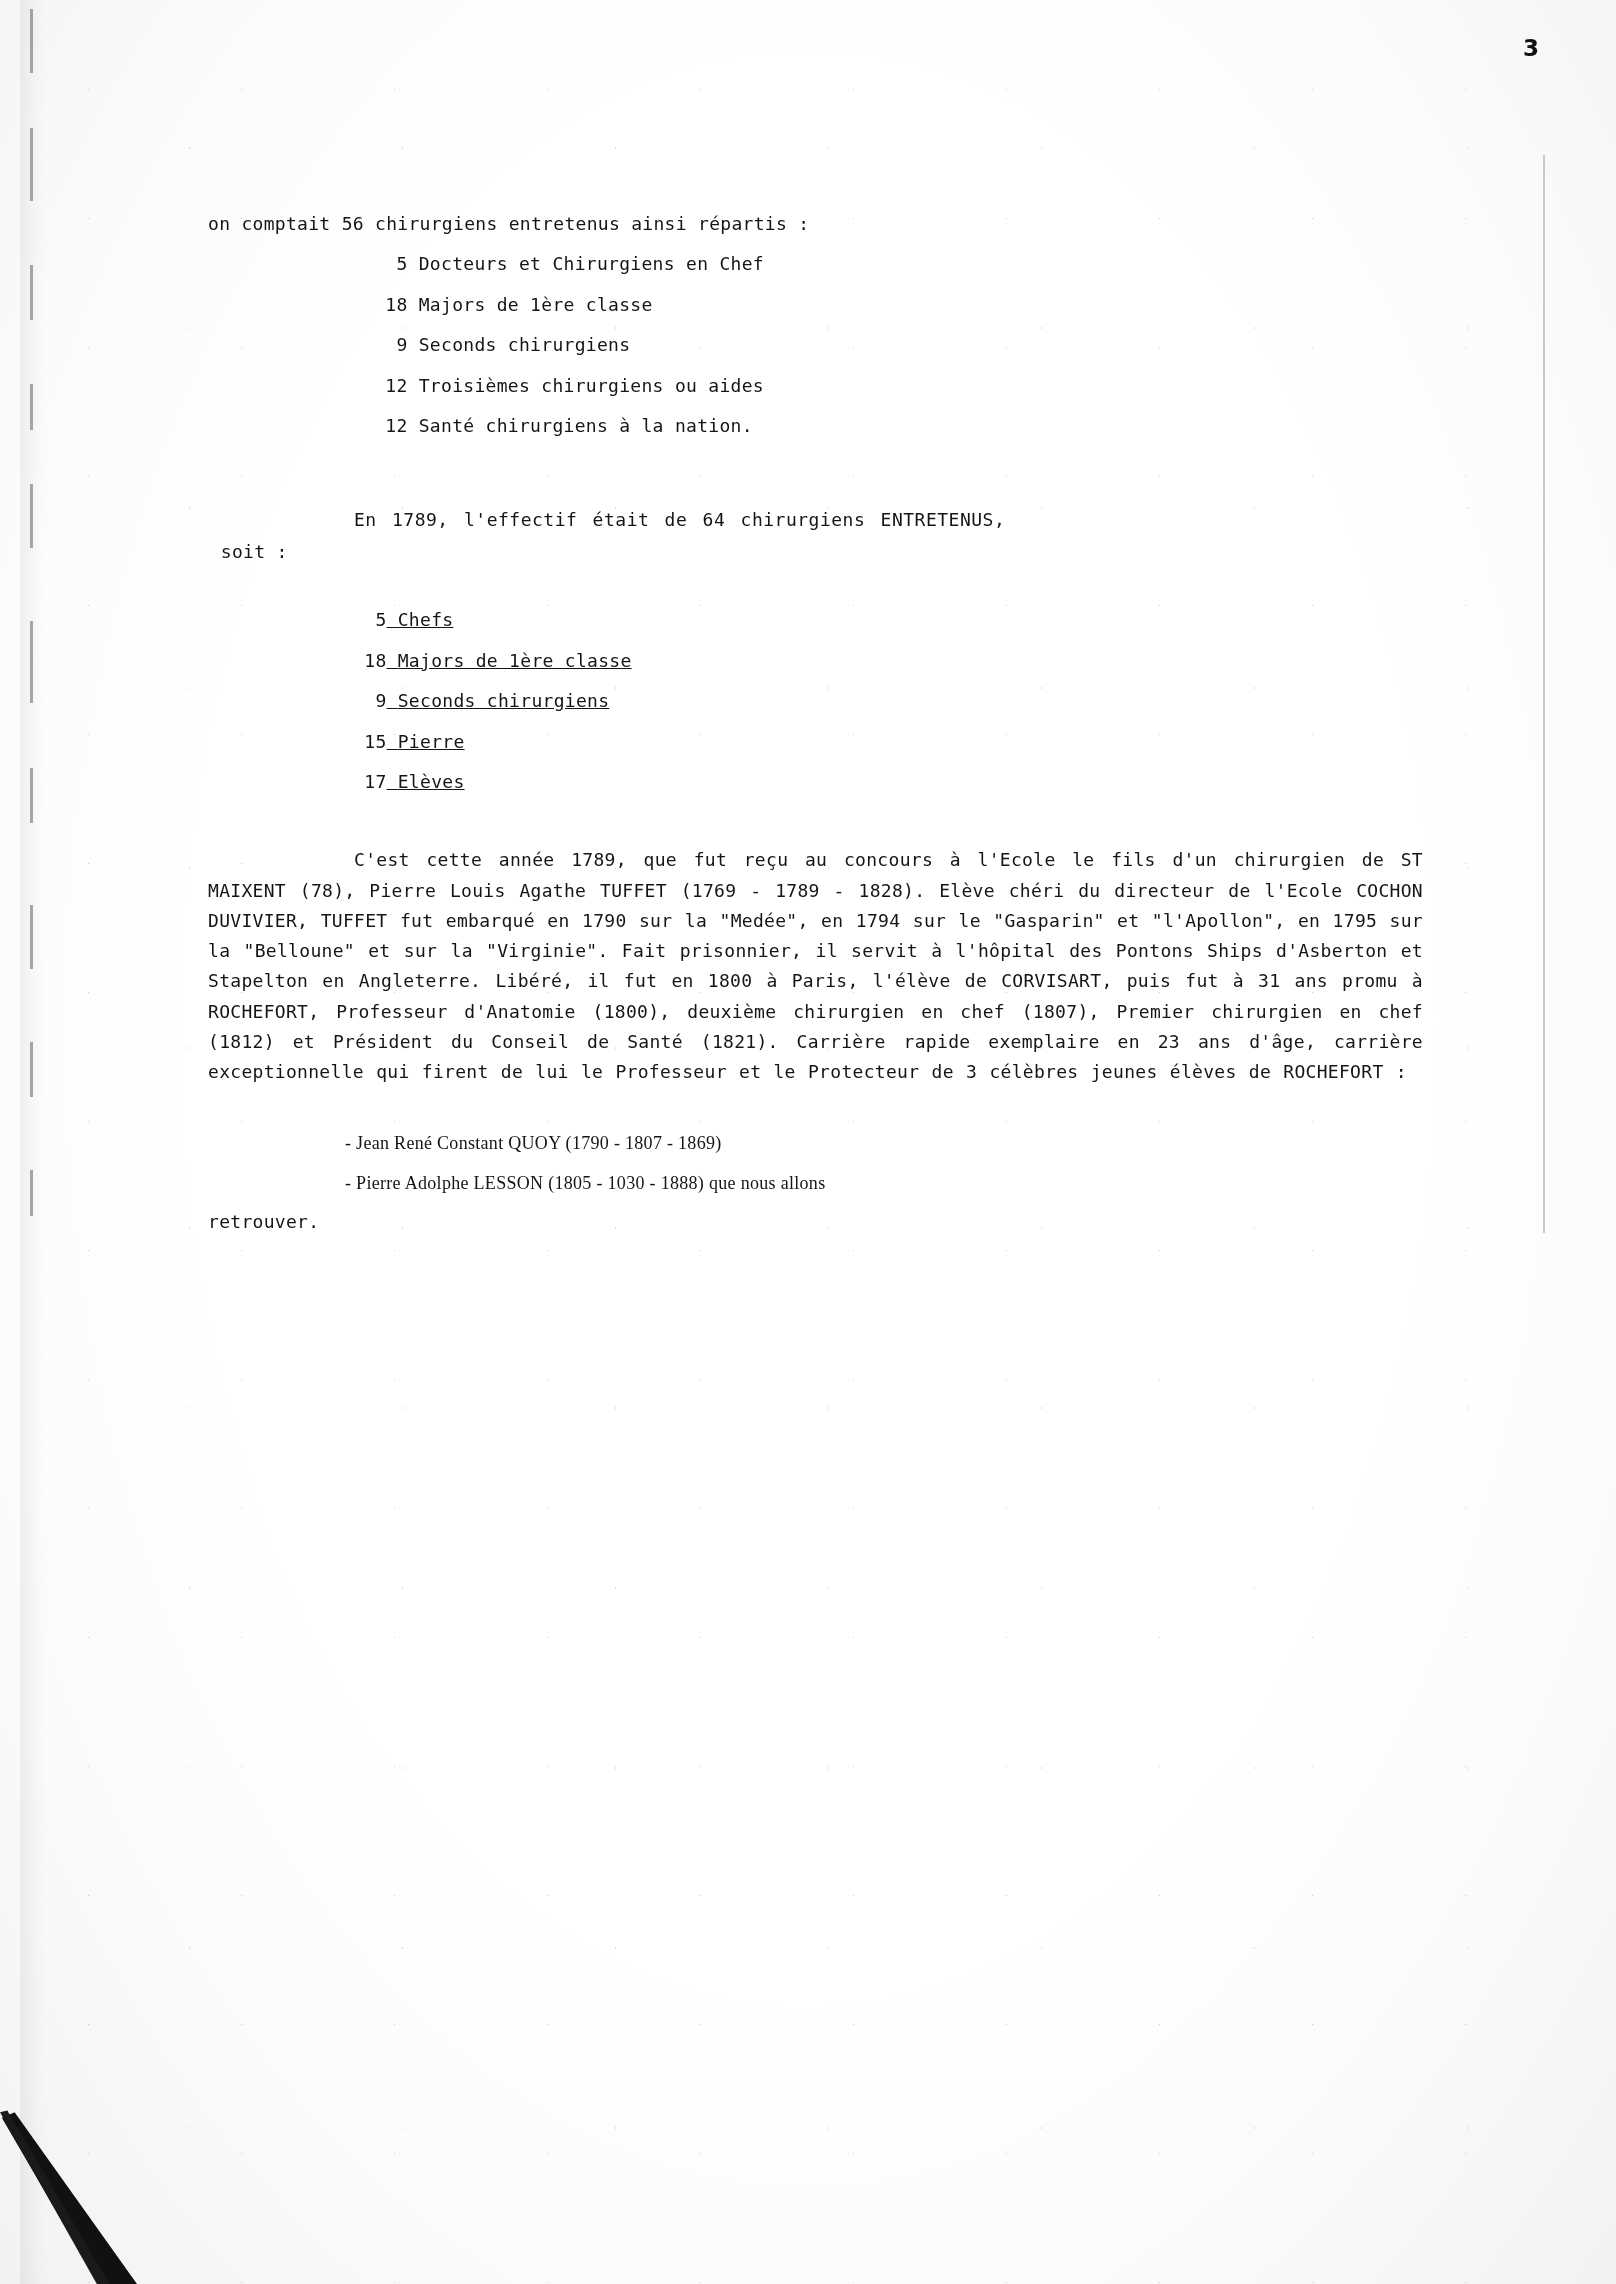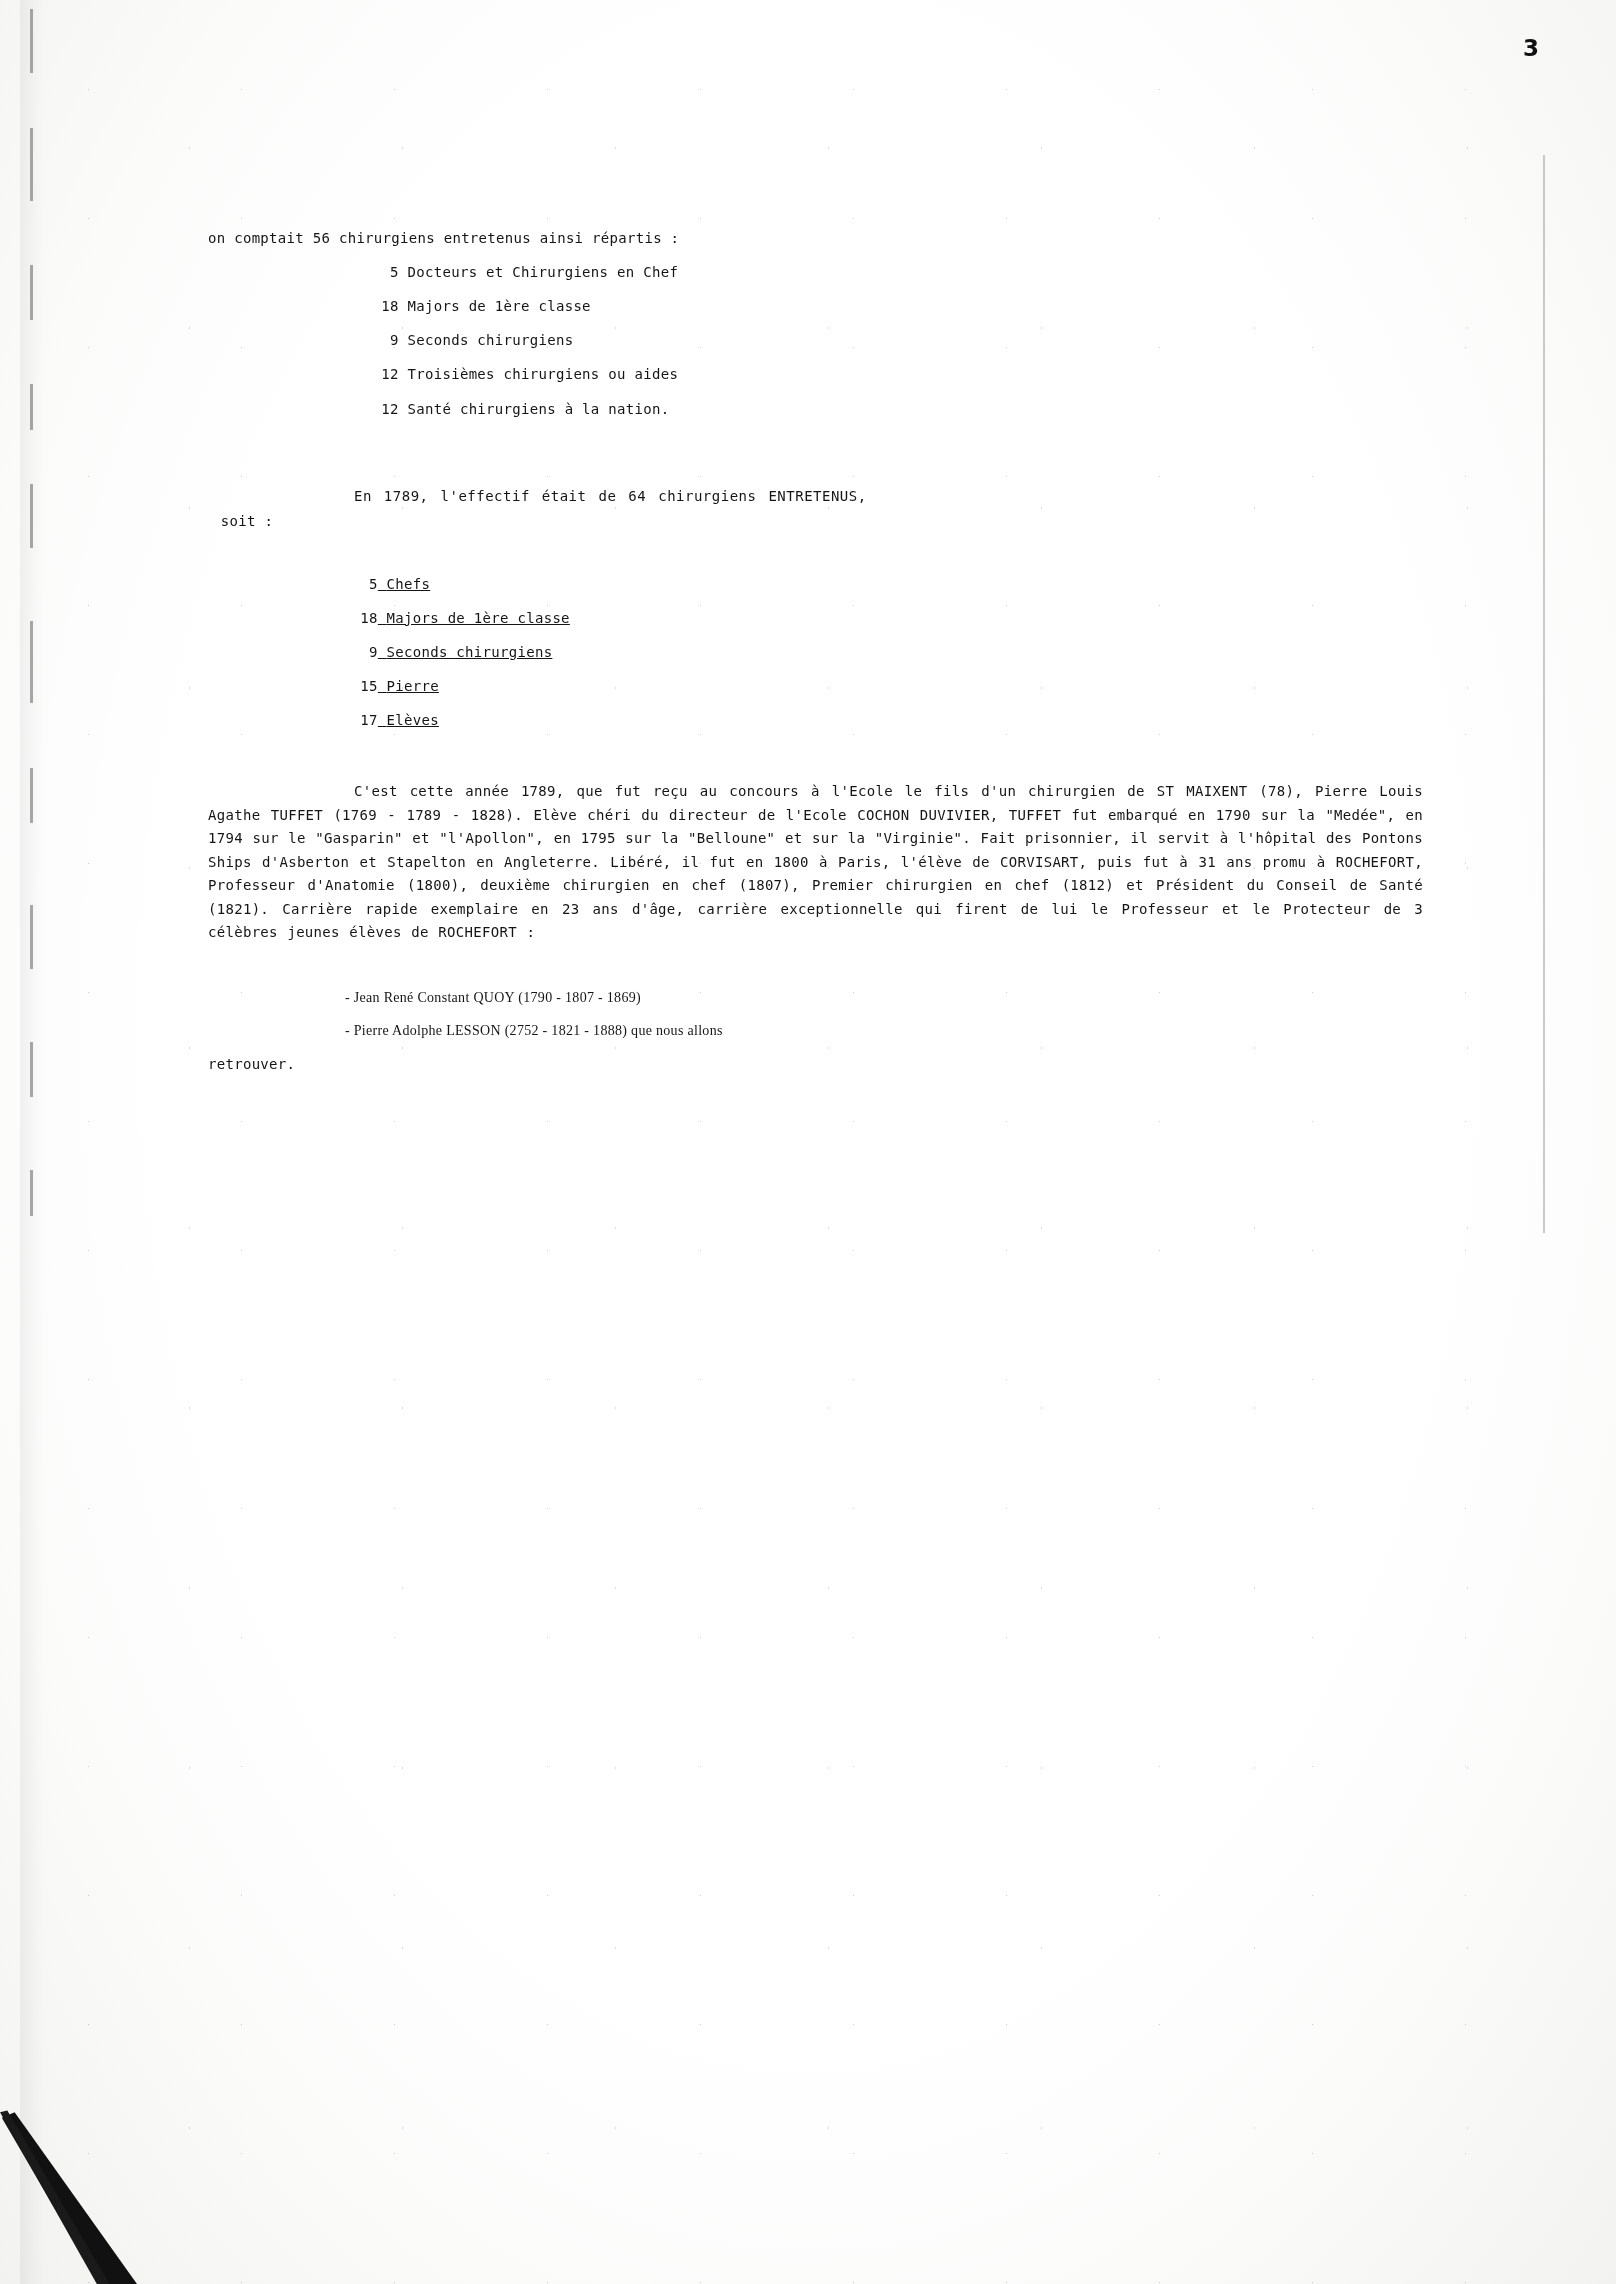--- a/index.html
+++ b/index.html
@@ -75,23 +75,23 @@
     right: 77px;
     font-family: "DejaVu Sans", sans-serif;
     font-weight: 700;
     font-size: 23px;
     color: #111;
   }
 
   .content {
     position: absolute;
     left: 208px;
-    top: 227px;
+    top: 210px;
     width: 1215px;
-    font-size: 14px;
+    font-size: 18px;
     line-height: 1.58;
     letter-spacing: 0.3px;
   }
 
   .para {
     margin: 0;
     text-align: justify;
     text-justify: inter-word;
   }
 
@@ -196,20 +196,20 @@
       <li><span class="num">15</span> <span>Pierre</span></li>
       <li><span class="num">17</span> <span>Elèves</span></li>
     </ul>
 
     <div class="gap-md"></div>
 
     <p class="para body-para indent-first" style="line-height:1.68;">C'est cette année 1789, que fut reçu au concours à l'Ecole le fils d'un chirurgien de ST MAIXENT (78), Pierre Louis Agathe TUFFET (1769 - 1789 - 1828). Elève chéri du directeur de l'Ecole COCHON DUVIVIER, TUFFET fut embarqué en 1790 sur la "Medée", en 1794 sur le "Gasparin" et "l'Apollon", en 1795 sur la "Belloune" et sur la "Virginie". Fait prisonnier, il servit à l'hôpital des Pontons Ships d'Asberton et Stapelton en Angleterre. Libéré, il fut en 1800 à Paris, l'élève de CORVISART, puis fut à 31 ans promu à ROCHEFORT, Professeur d'Anatomie (1800), deuxième chirurgien en chef (1807), Premier chirurgien en chef (1812) et Président du Conseil de Santé (1821). Carrière rapide exemplaire en 23 ans d'âge, carrière exceptionnelle qui firent de lui le Professeur et le Protecteur de 3 célèbres jeunes élèves de ROCHEFORT :</p>
 
     <ul class="dash-list">
       <li>- Jean René Constant QUOY (1790 - 1807 - 1869)</li>
-      <li>- Pierre Adolphe LESSON (2752 - 1821 - 1888) que nous allons</li>
+      <li>- Pierre Adolphe LESSON (1805 - 1030 - 1888) que nous allons</li>
     </ul>
 
     <p class="para closing">retrouver.</p>
 
   </div>
 </div>
 
 
 </body></html>

